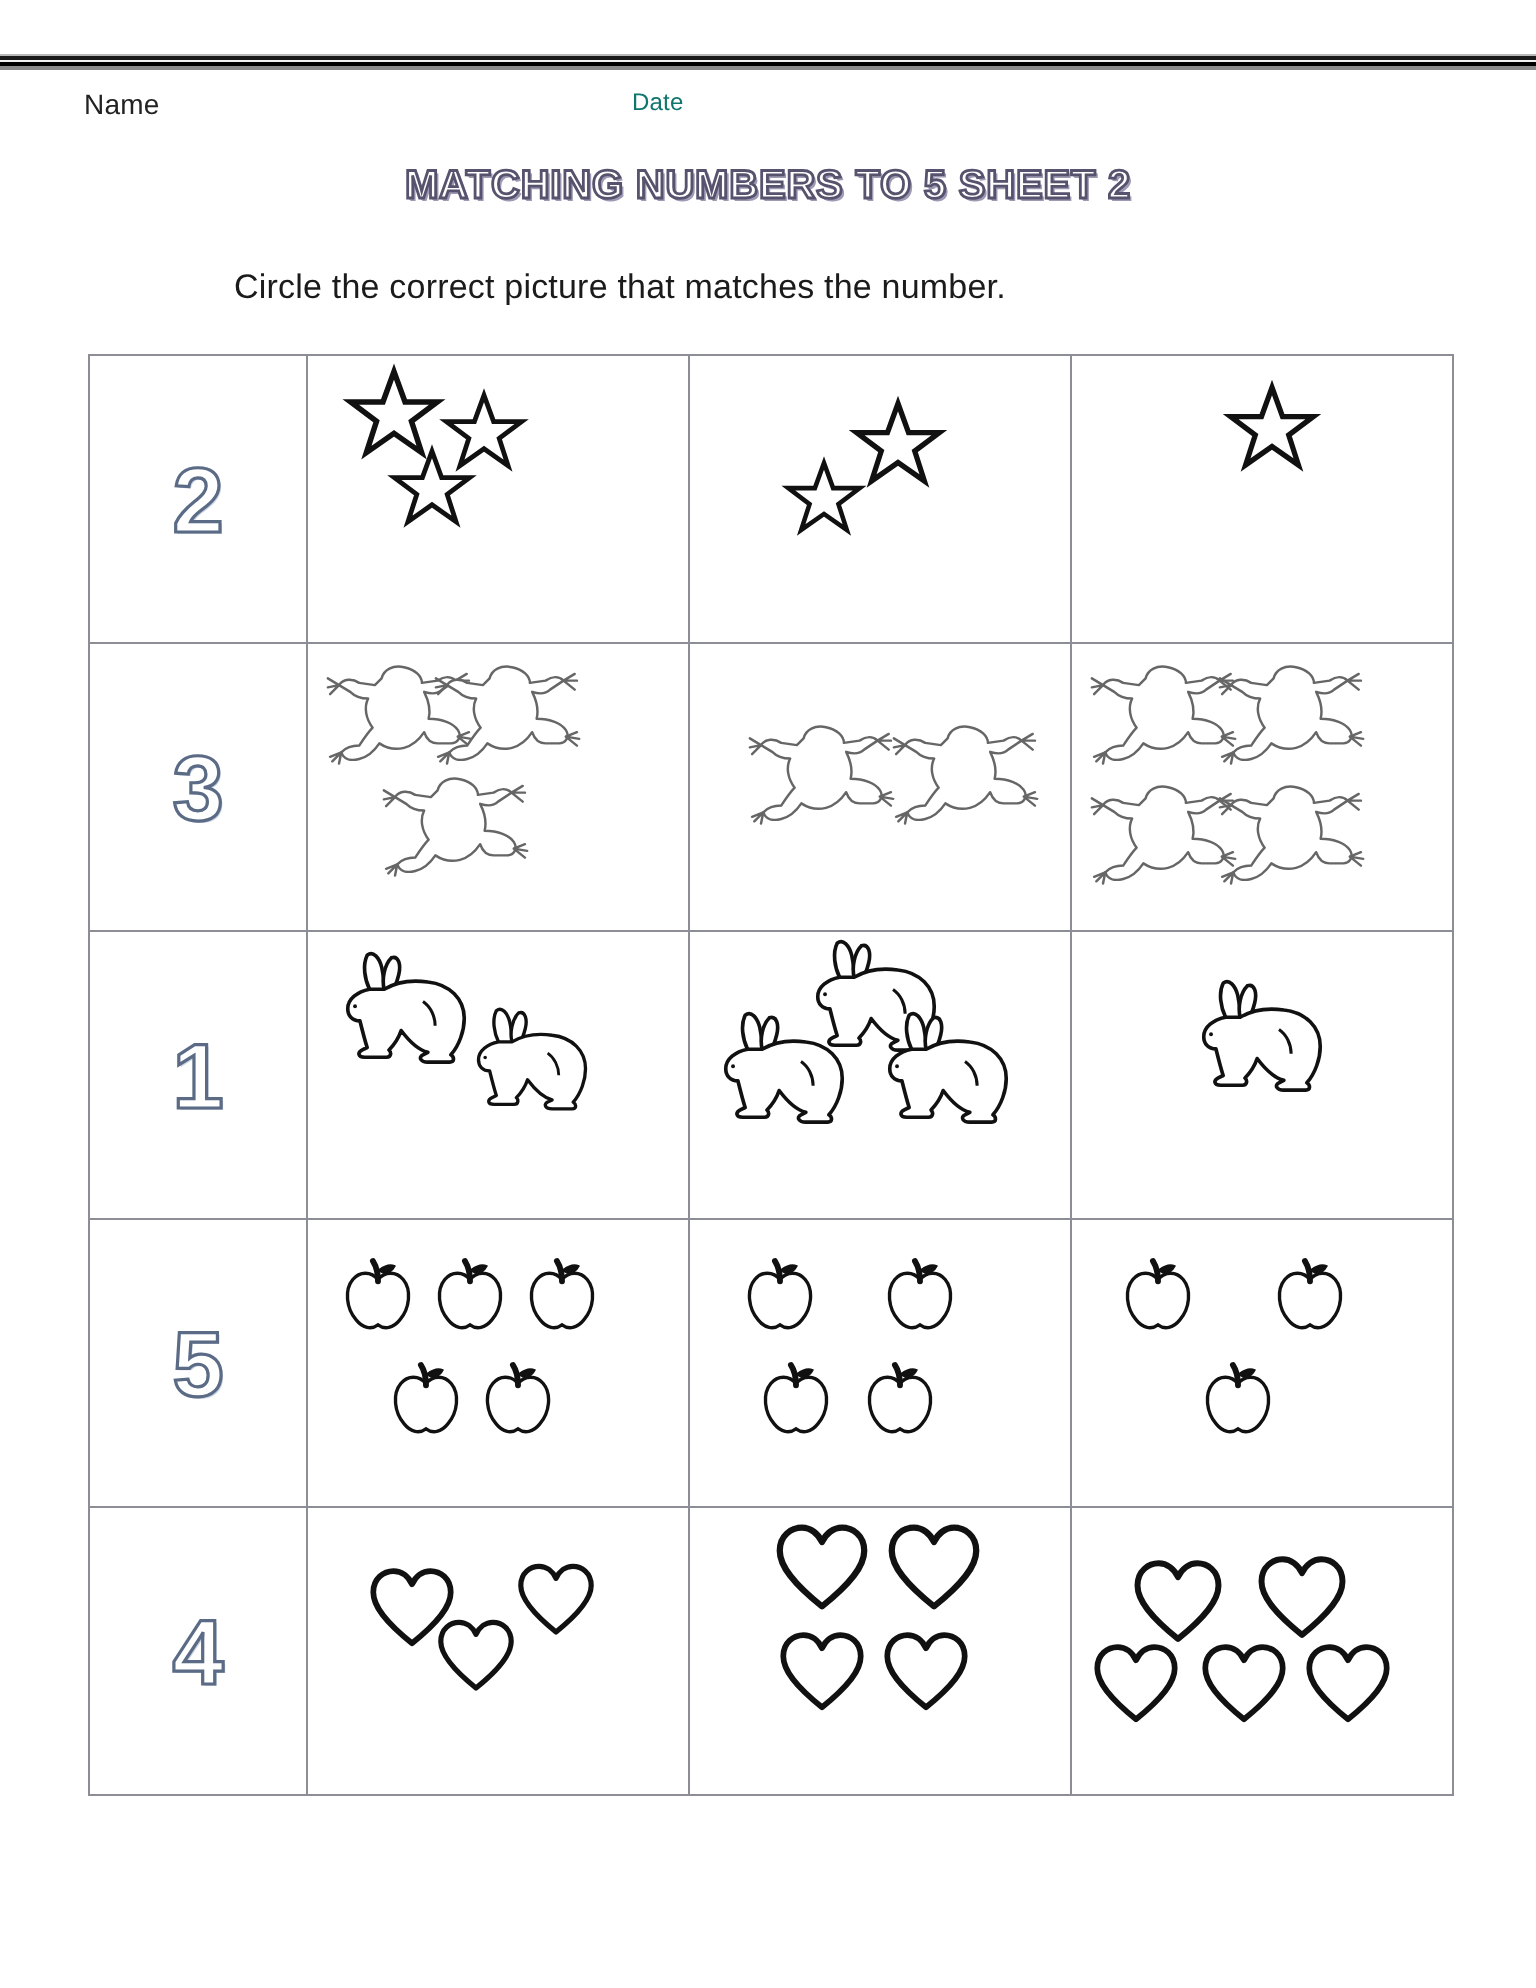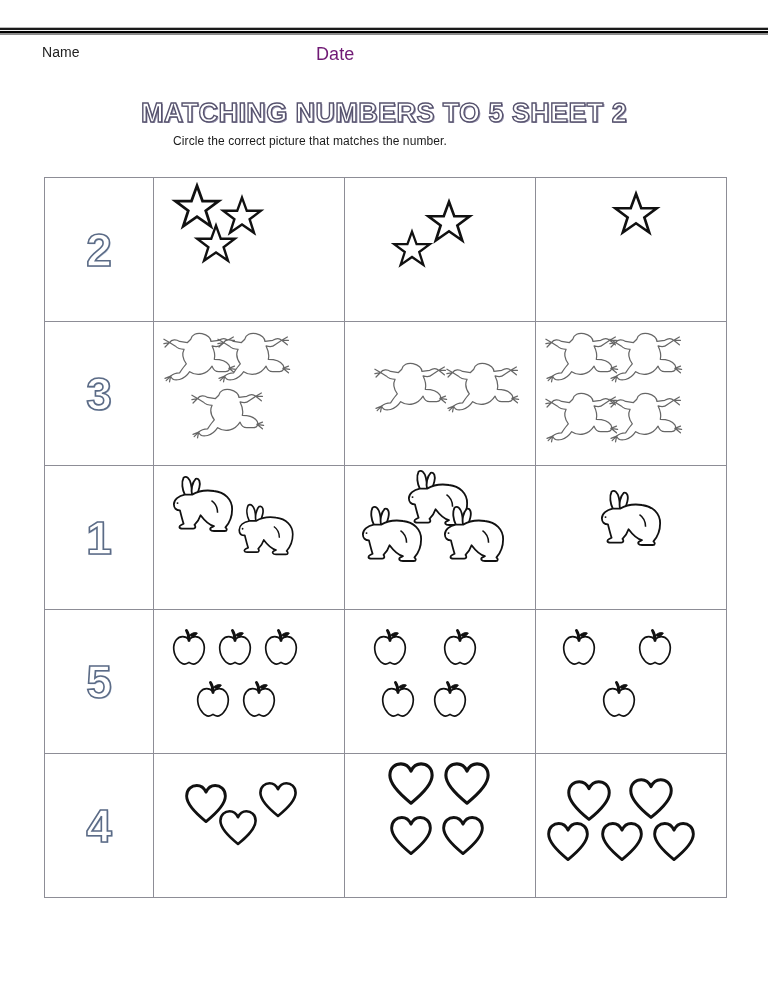--- a/index.html
+++ b/index.html
@@ -43,52 +43,51 @@
     left: 42px;
     top: 0;
     font-size: 14px;
     color: #222222;
     letter-spacing: .1px;
   }
   .meta-date {
     position: absolute;
     left: 316px;
     top: 0;
-    font-size: 18px;
-    color: #701a75;
+    font-size: 12px;
+    color: #0f766e;
     letter-spacing: .1px;
   }
 
   
   .sheet-title {
     position: absolute;
     left: 0;
     top: 82px;
     width: 768px;
     text-align: center;
-    font-size: 27px;
+    font-size: 20px;
     font-weight: bold;
     letter-spacing: .4px;
     color: #ffffff;
     -webkit-text-stroke: 1.4px #57536e;
     text-shadow:
        1.4px 1.4px 0 #9e9ab4,
        0.8px 0.8px 0 #b5b1c6;
     white-space: nowrap;
-    margin-top: 16px;
   }
 
   
   .instruction {
     position: absolute;
     left: 0;
     top: 134px;
     width: 620px;
     text-align: center;
-    font-size: 12px;
+    font-size: 17px;
     color: #1b1b1b;
     letter-spacing: .1px;
   }
 
   
   .worksheet-table {
     position: absolute;
     left: 44px;
     top: 177px;
     width: 679px;

